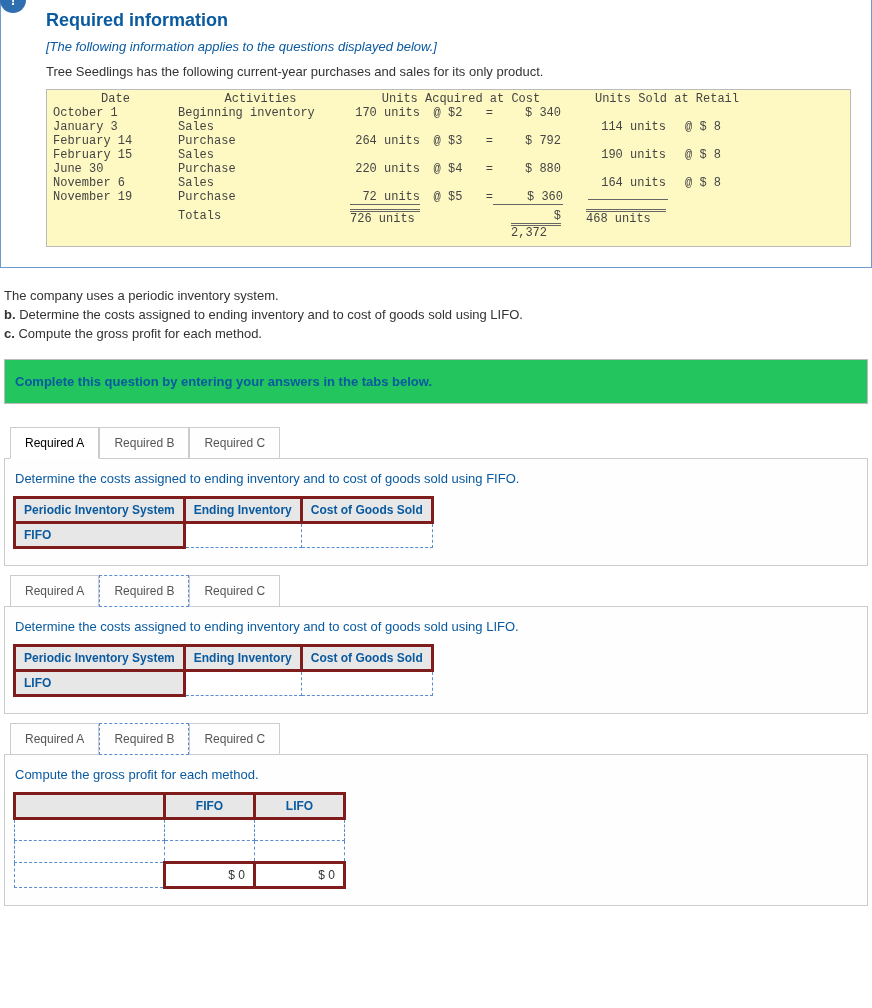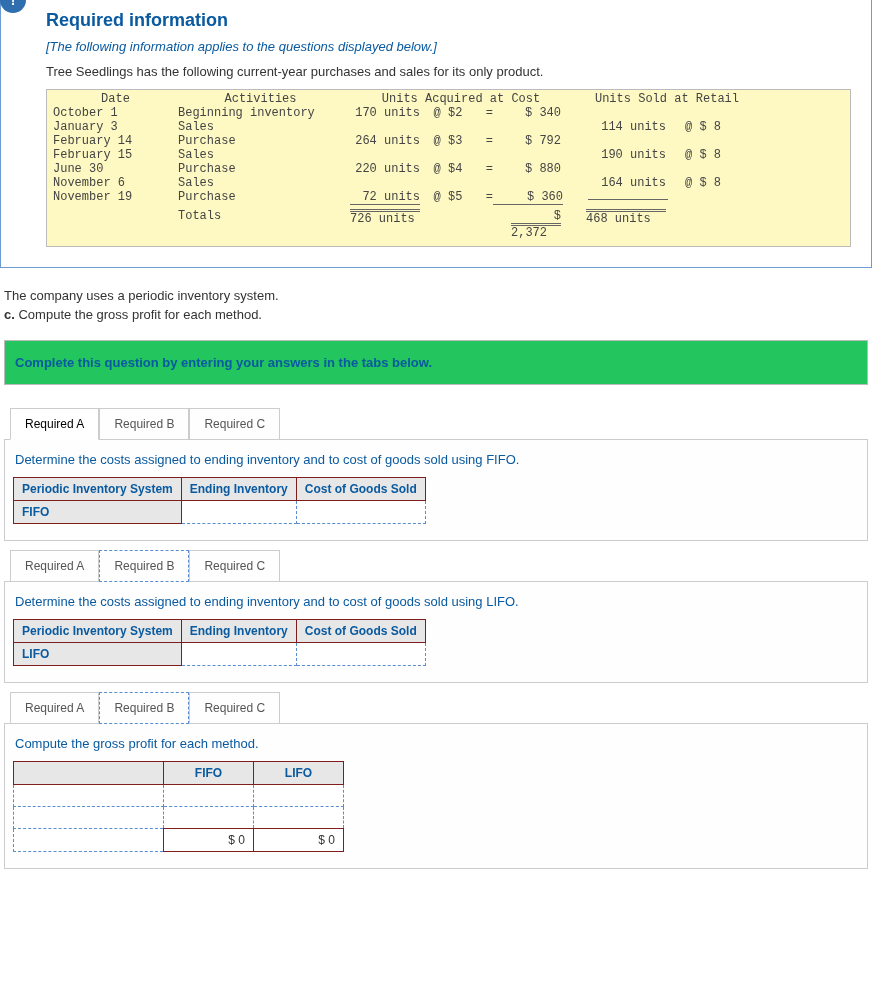--- a/index.html
+++ b/index.html
@@ -114,21 +114,21 @@
     color: #0a5aa0;
     margin-bottom: 10px;
     padding-left: 2px;
   }
 
   .answer-table {
     border-collapse: collapse;
     font-size: 12px;
   }
   .answer-table th, .answer-table td {
-    border: 1px solid #7f1d1d;
+    border: 3px solid #7f1d1d;
     padding: 4px 8px;
     background: #fff;
   }
   .answer-table th {
     background: #e7e7e7;
     font-weight: bold;
     color: #0a5aa0;
     text-align: center;
   }
   .answer-table td.label {
@@ -249,20 +249,21 @@
         <span class="dbl-top" style="min-width:50px">2,372</span>
       </div>
       <div class="c8"><span class="dbl-top" style="min-width:80px">468 units</span></div>
       <div class="c9"></div>
     </div>
   </div>
 </div>
 
 <div style="padding:0 4px 0 4px;">
   <div class="outer-text first">The company uses a periodic inventory system.</div>
+  <div class="outer-text" style="padding-top:0"><b>b.</b> <span>Determine the costs assigned to ending inventory and to cost of goods sold using LIFO.</span></div>
   <div class="outer-text" style="padding-top:0"><b>c.</b> <span>Compute the gross profit for each method.</span></div>
 
   <div class="instr-box">Complete this question by entering your answers in the tabs below.</div>
 
   <div class="tabs">
     <div class="tab active">Required A</div>
     <div class="tab">Required B</div>
     <div class="tab">Required C</div>
   </div>
   <div class="section-panel">

